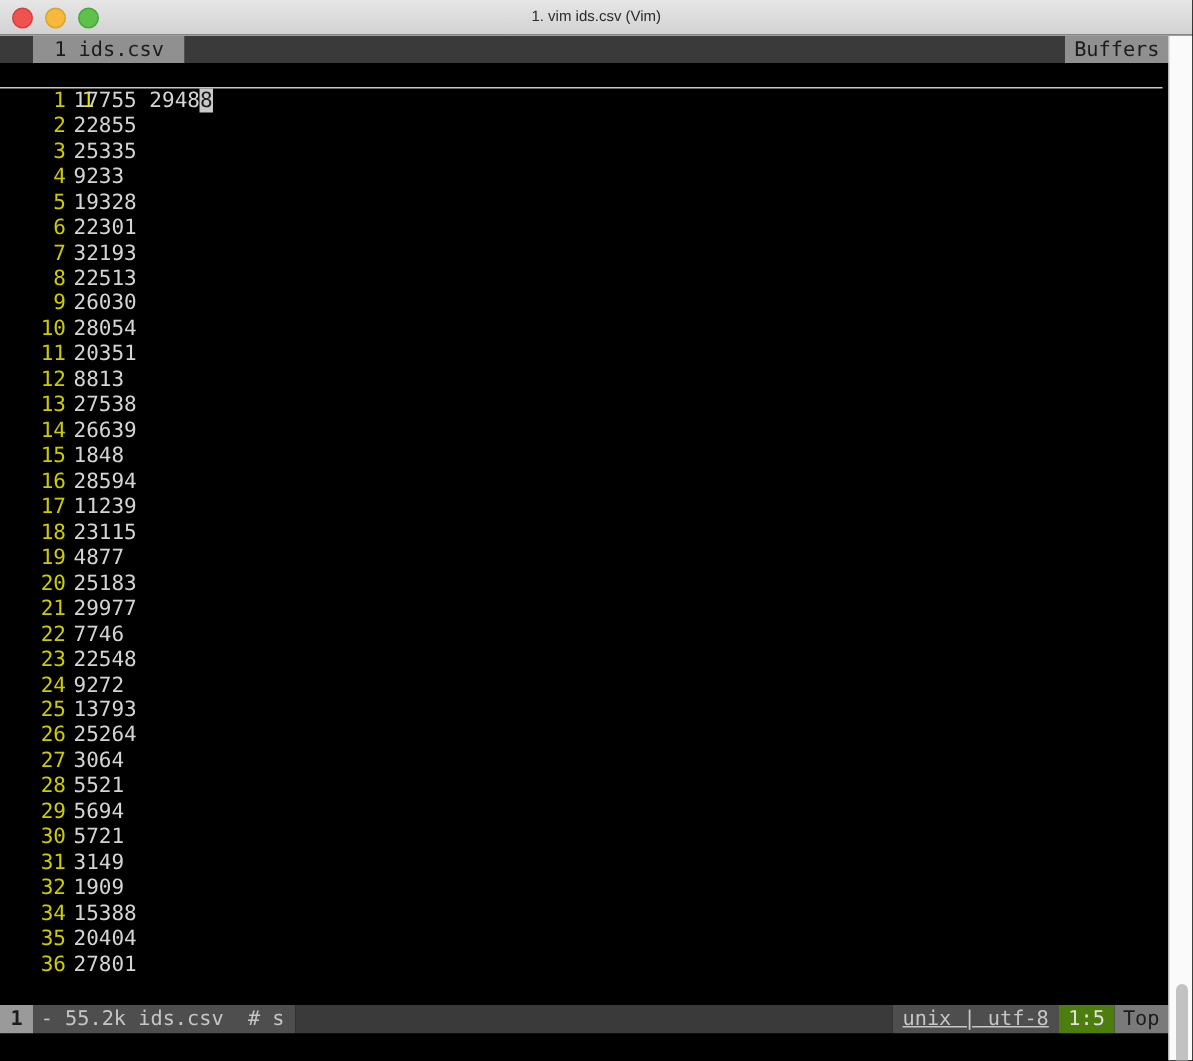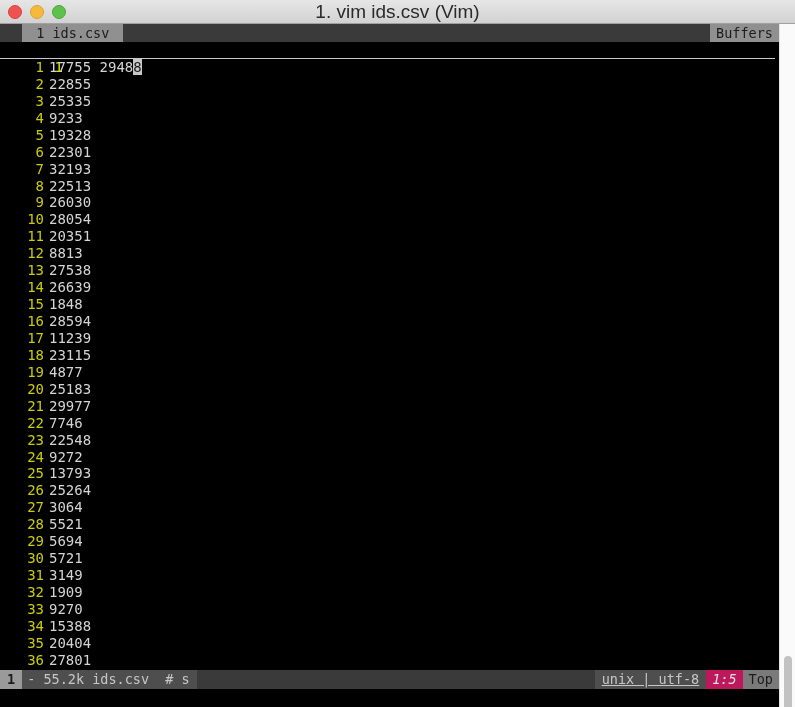--- a/index.html
+++ b/index.html
@@ -51,21 +51,21 @@
   }
   .dot-close  { background: #f0534f; border: 1px solid #d9403d; }
   .dot-min    { background: #f5b93c; border: 1px solid #dda32a; }
   .dot-zoom   { background: #5ec councils; }
   .dot-zoom   { background: #5ec14b; border: 1px solid #48a93a; }
 
   #title-text {
     width: 795px;
     text-align: center;
     font-family: "Liberation Sans", sans-serif;
-    font-size: 19px;
+    font-size: 10px;
     color: #2b2b2b;
     line-height: 23px;
     user-select: none;
   }
 
   
   #tabline {
     position: absolute;
     top: 24px; left: 0;
     width: 779px;
@@ -173,24 +173,23 @@
     flex: 1 1 auto;
     background: #3a3a3a;
   }
   .sl-enc {
     background: #4e4e4e;
     color: #c6c6c6;
     padding: 0 7px;
     text-decoration: underline;
   }
   .sl-pos {
-    background: #be185d;
+    background: #4d7c0f;
     color: #e0e0e0;
     padding: 0 6px;
-    font-style: italic;
   }
   .sl-top {
     background: #7a7a7a;
     color: #1c1c1c;
     padding: 0 6px;
   }
 
   #bottom-pad {
     position: absolute;
     left: 0;
@@ -271,21 +270,20 @@
         <div class="line"><span class="lnum">23</span><span class="celltext">22548</span></div>
         <div class="line"><span class="lnum">24</span><span class="celltext">9272</span></div>
         <div class="line"><span class="lnum">25</span><span class="celltext">13793</span></div>
         <div class="line"><span class="lnum">26</span><span class="celltext">25264</span></div>
         <div class="line"><span class="lnum">27</span><span class="celltext">3064</span></div>
         <div class="line"><span class="lnum">28</span><span class="celltext">5521</span></div>
         <div class="line"><span class="lnum">29</span><span class="celltext">5694</span></div>
         <div class="line"><span class="lnum">30</span><span class="celltext">5721</span></div>
         <div class="line"><span class="lnum">31</span><span class="celltext">3149</span></div>
         <div class="line"><span class="lnum">32</span><span class="celltext">1909</span></div>
-        <div class="line"><span class="lnum">33</span><span class="celltext">9270</span></div>
         <div class="line"><span class="lnum">34</span><span class="celltext">15388</span></div>
         <div class="line"><span class="lnum">35</span><span class="celltext">20404</span></div>
         <div class="line"><span class="lnum">36</span><span class="celltext">27801</span></div>
       </div>
   </div>
 
   <div id="statusline">
     <div class="sl-mode">1</div>
     <div class="sl-fileinfo">- 55.2k ids.csv  # s</div>
     <div class="sl-fill"></div>

